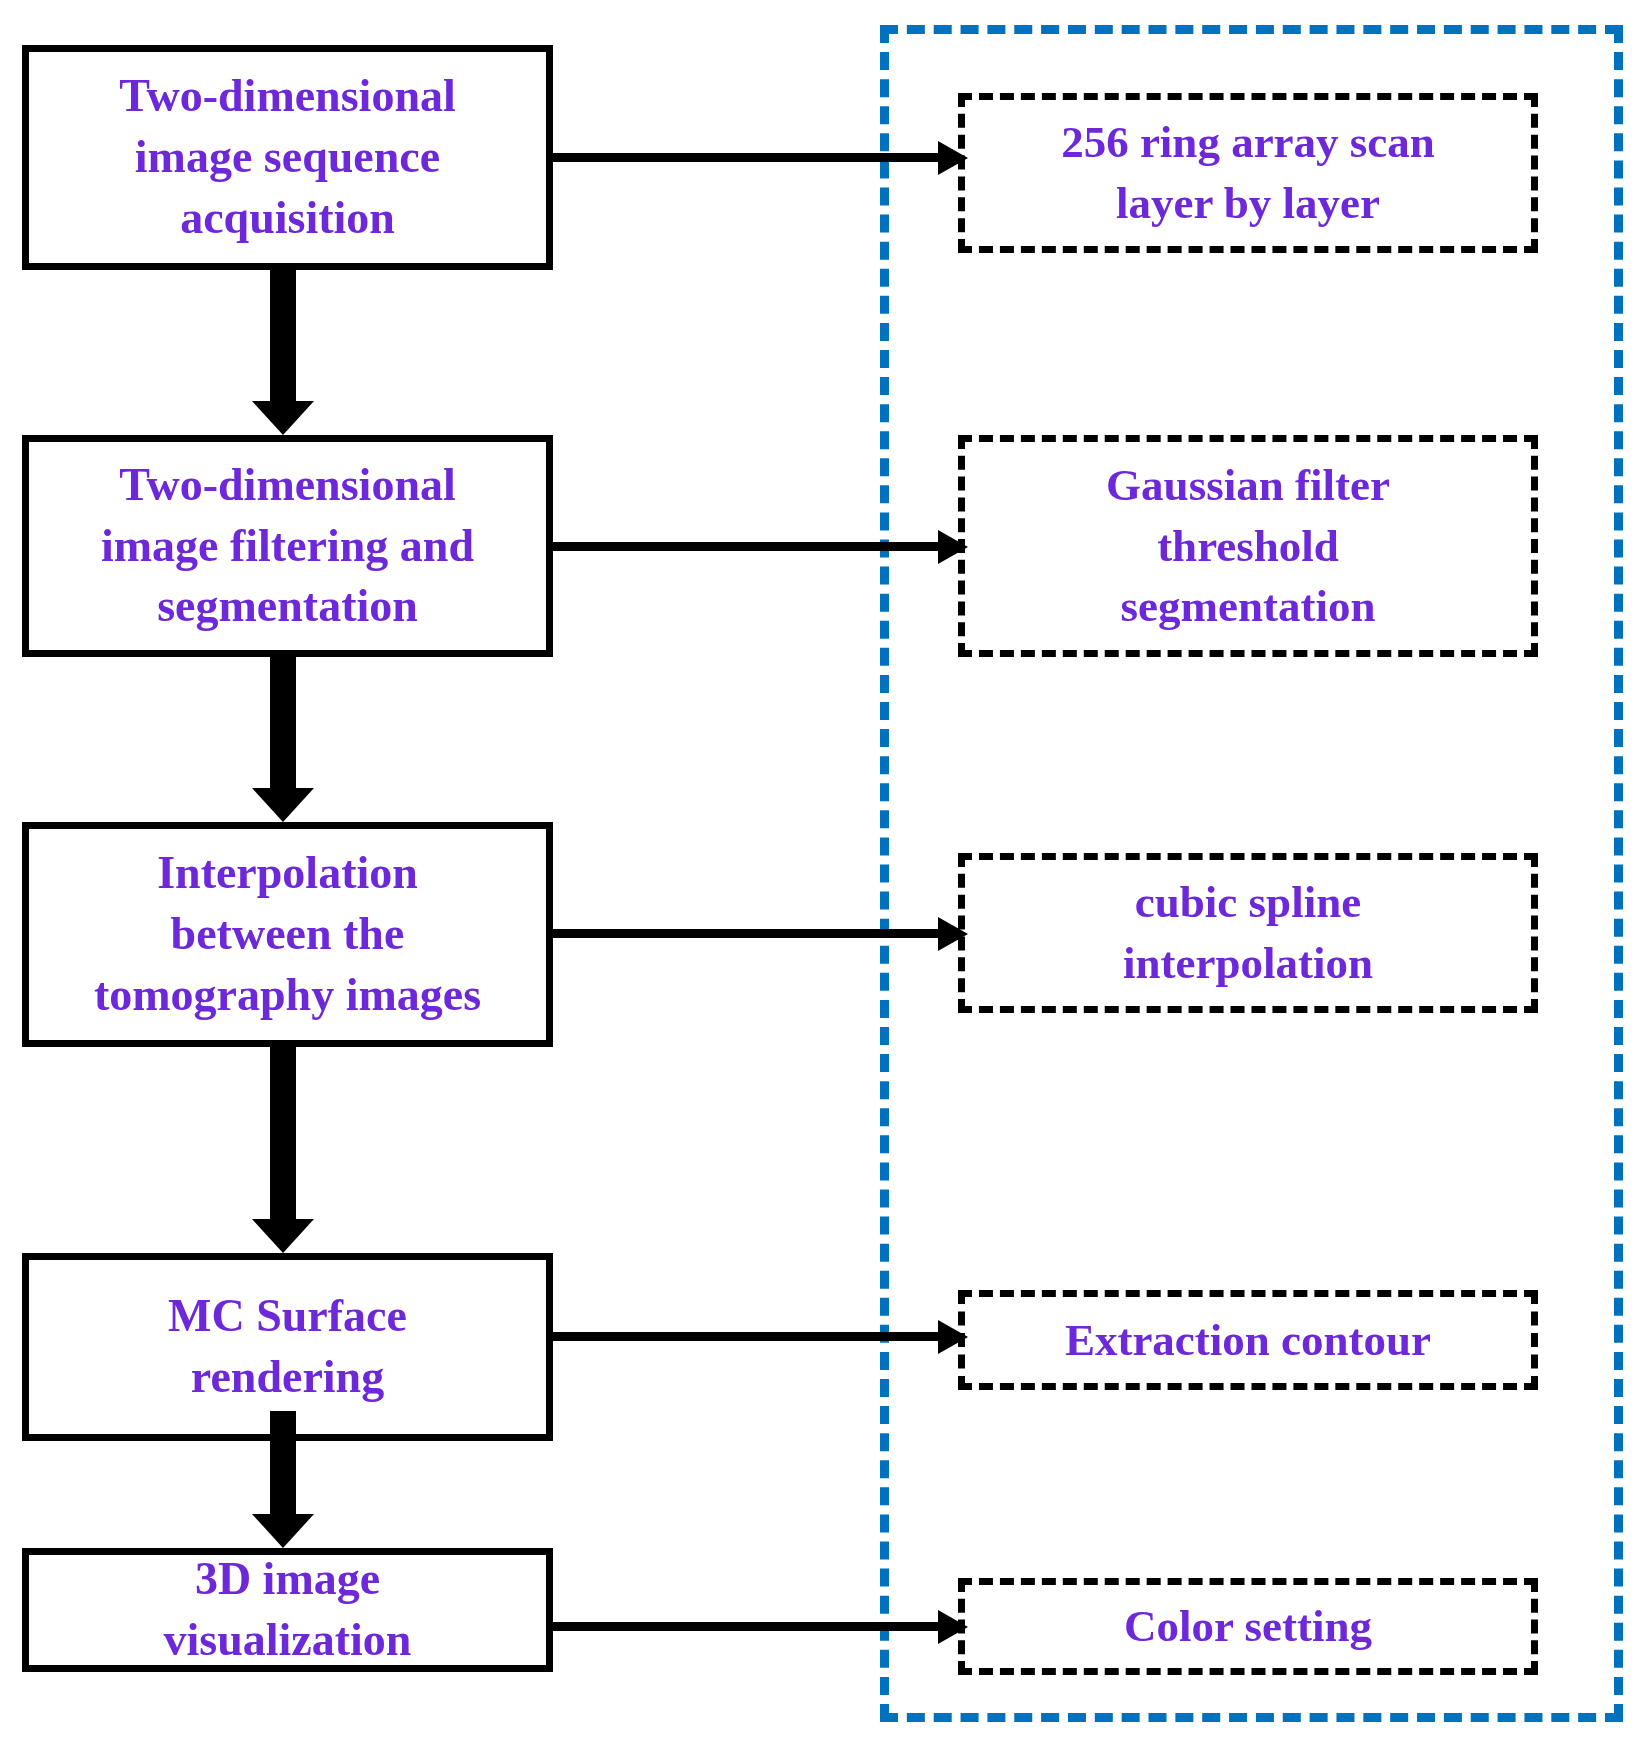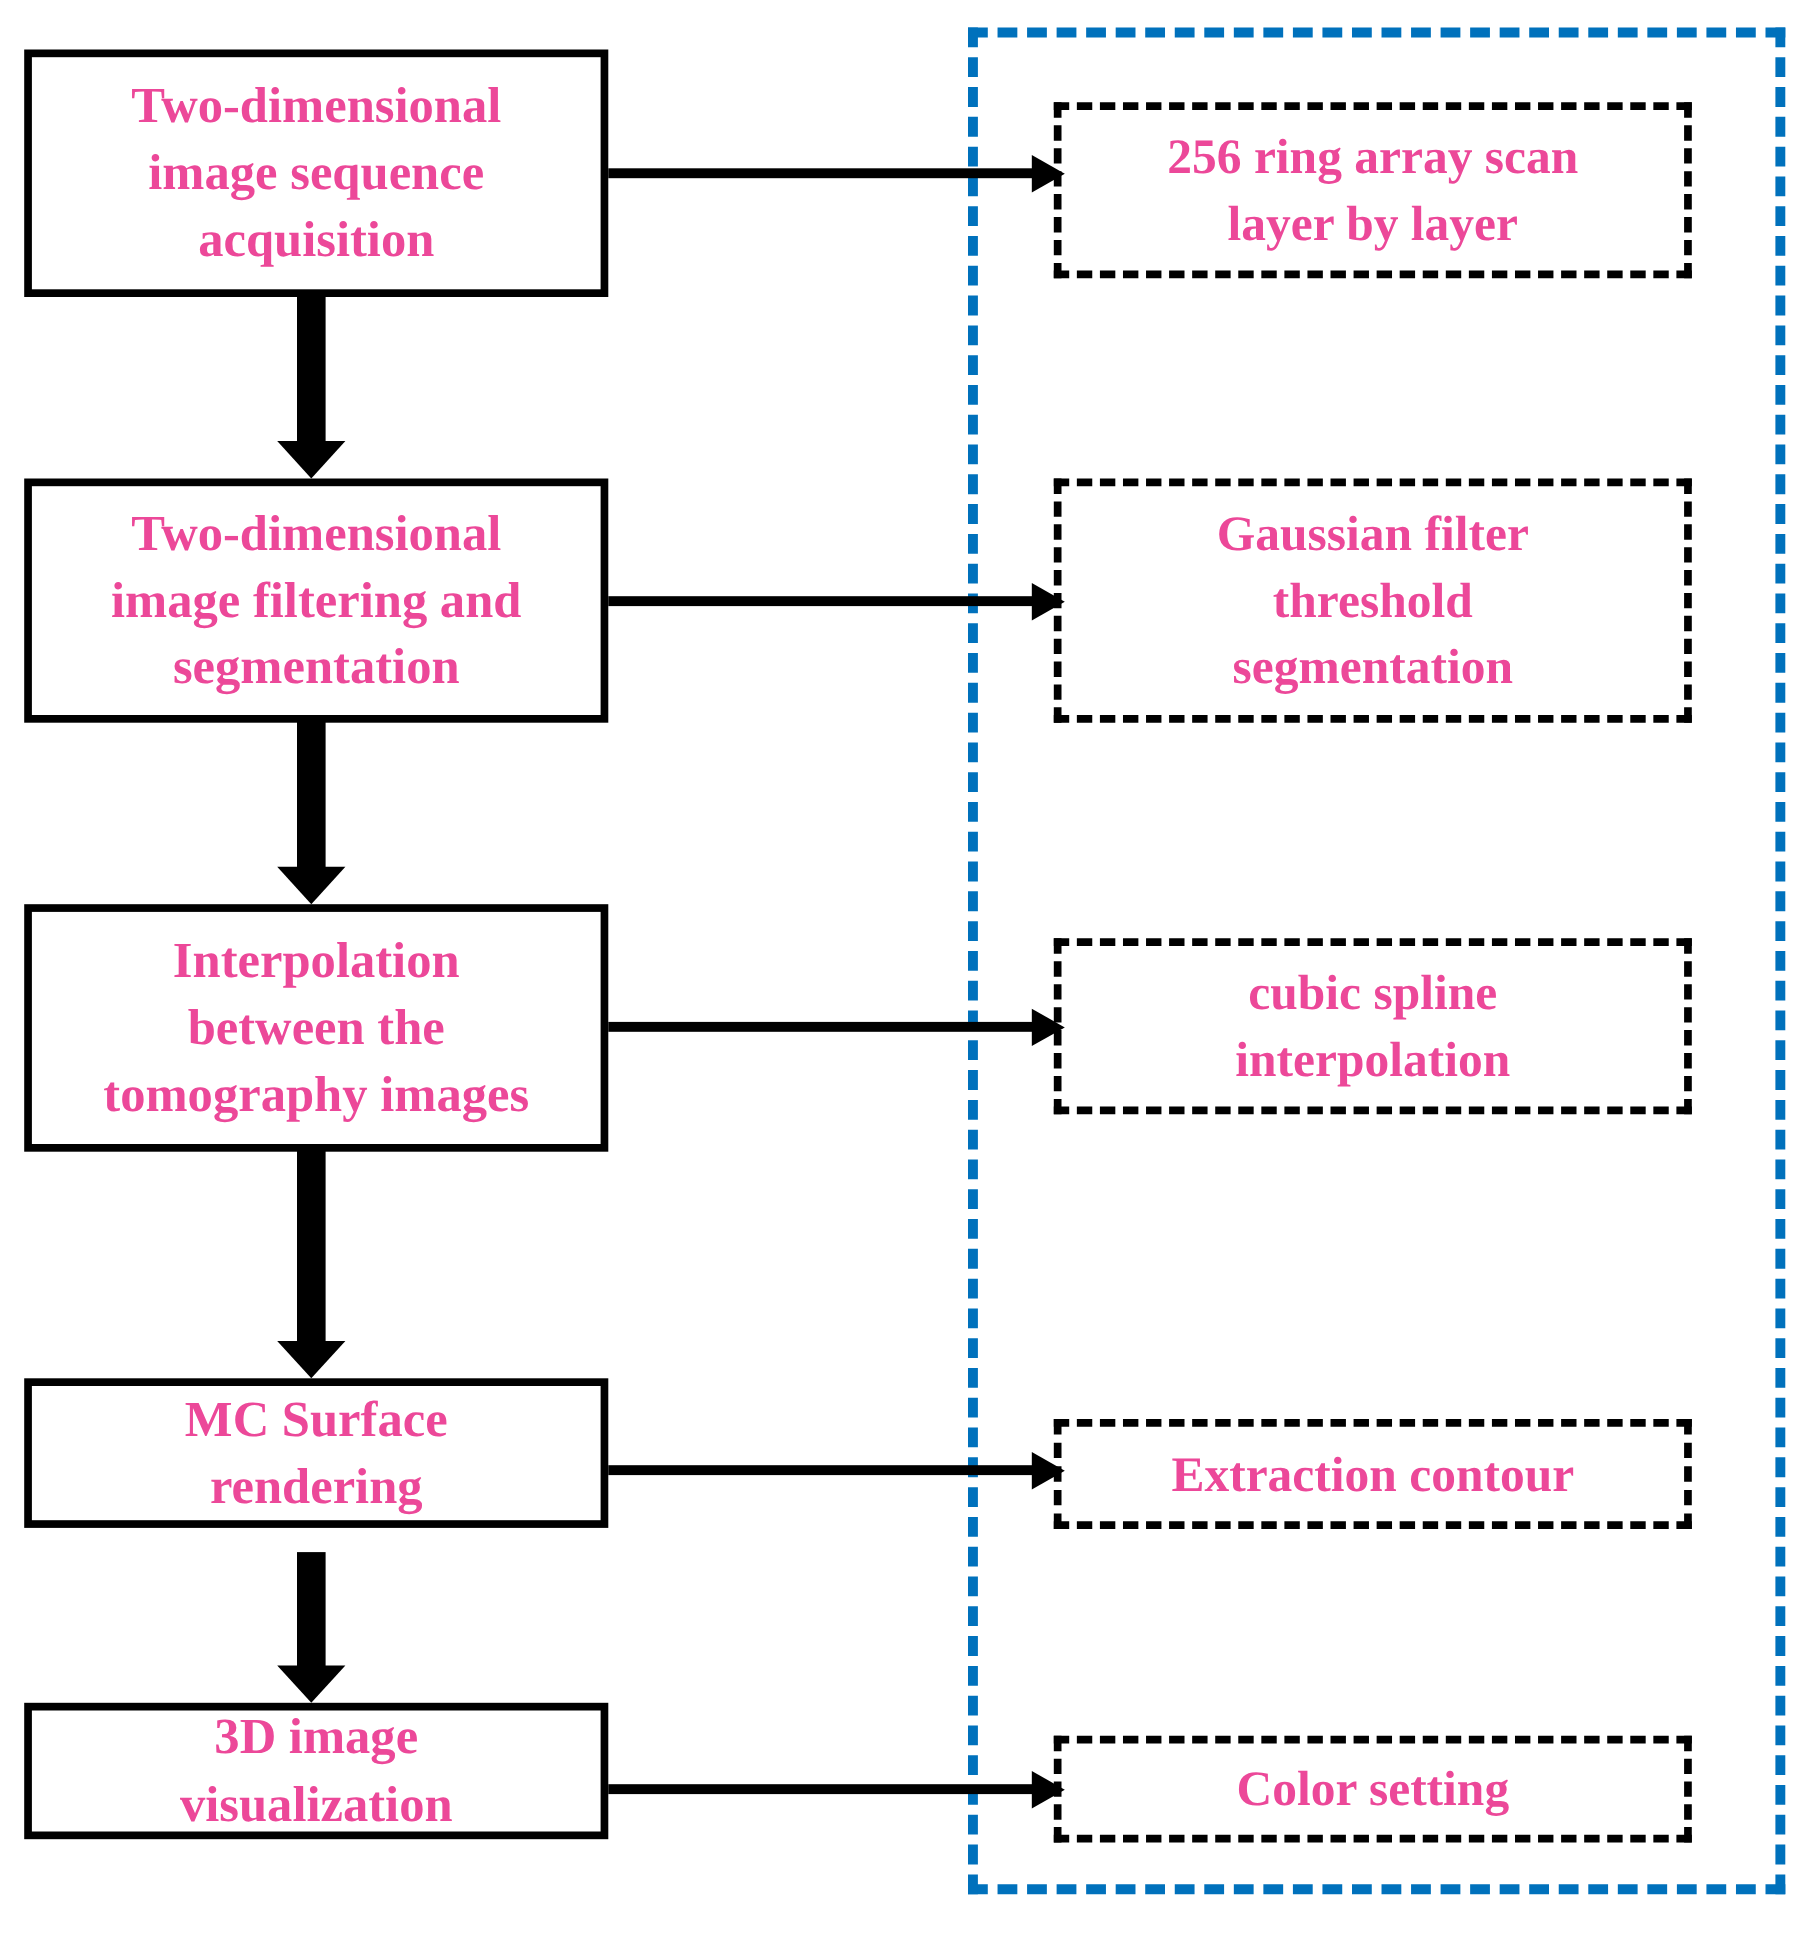--- a/index.html
+++ b/index.html
@@ -7,21 +7,21 @@
     padding: 0;
     background: #ffffff;
   }
   .canvas {
     position: relative;
     width: 1651px;
     height: 1757px;
     background: #ffffff;
     font-family: "Liberation Serif", "DejaVu Serif", serif;
     font-weight: bold;
-    color: #ec4899;
+    color: #6d28d9;
     overflow: hidden;
   }
   .box {
     position: absolute;
     box-sizing: border-box;
     display: flex;
     align-items: center;
     justify-content: center;
     text-align: center;
     white-space: pre-line;
@@ -97,21 +97,21 @@
 acquisition</div>
 
   <div class="box solid-box" style="top:435px;height:222px;">Two-dimensional
 image filtering and
 segmentation</div>
 
   <div class="box solid-box" style="top:822px;height:225px;">Interpolation
 between the
 tomography images</div>
 
-  <div class="box solid-box" style="top:1253px;height:136px;">MC Surface
+  <div class="box solid-box" style="top:1253px;height:188px;">MC Surface
 rendering</div>
 
   <div class="box solid-box" style="top:1548px;height:124px;">3D image
 visualization</div>
 
   <div class="box dash-box" style="top:93px;height:160px;">256 ring array scan
 layer by layer</div>
 
   <div class="box dash-box" style="top:435px;height:222px;">Gaussian filter
 threshold

